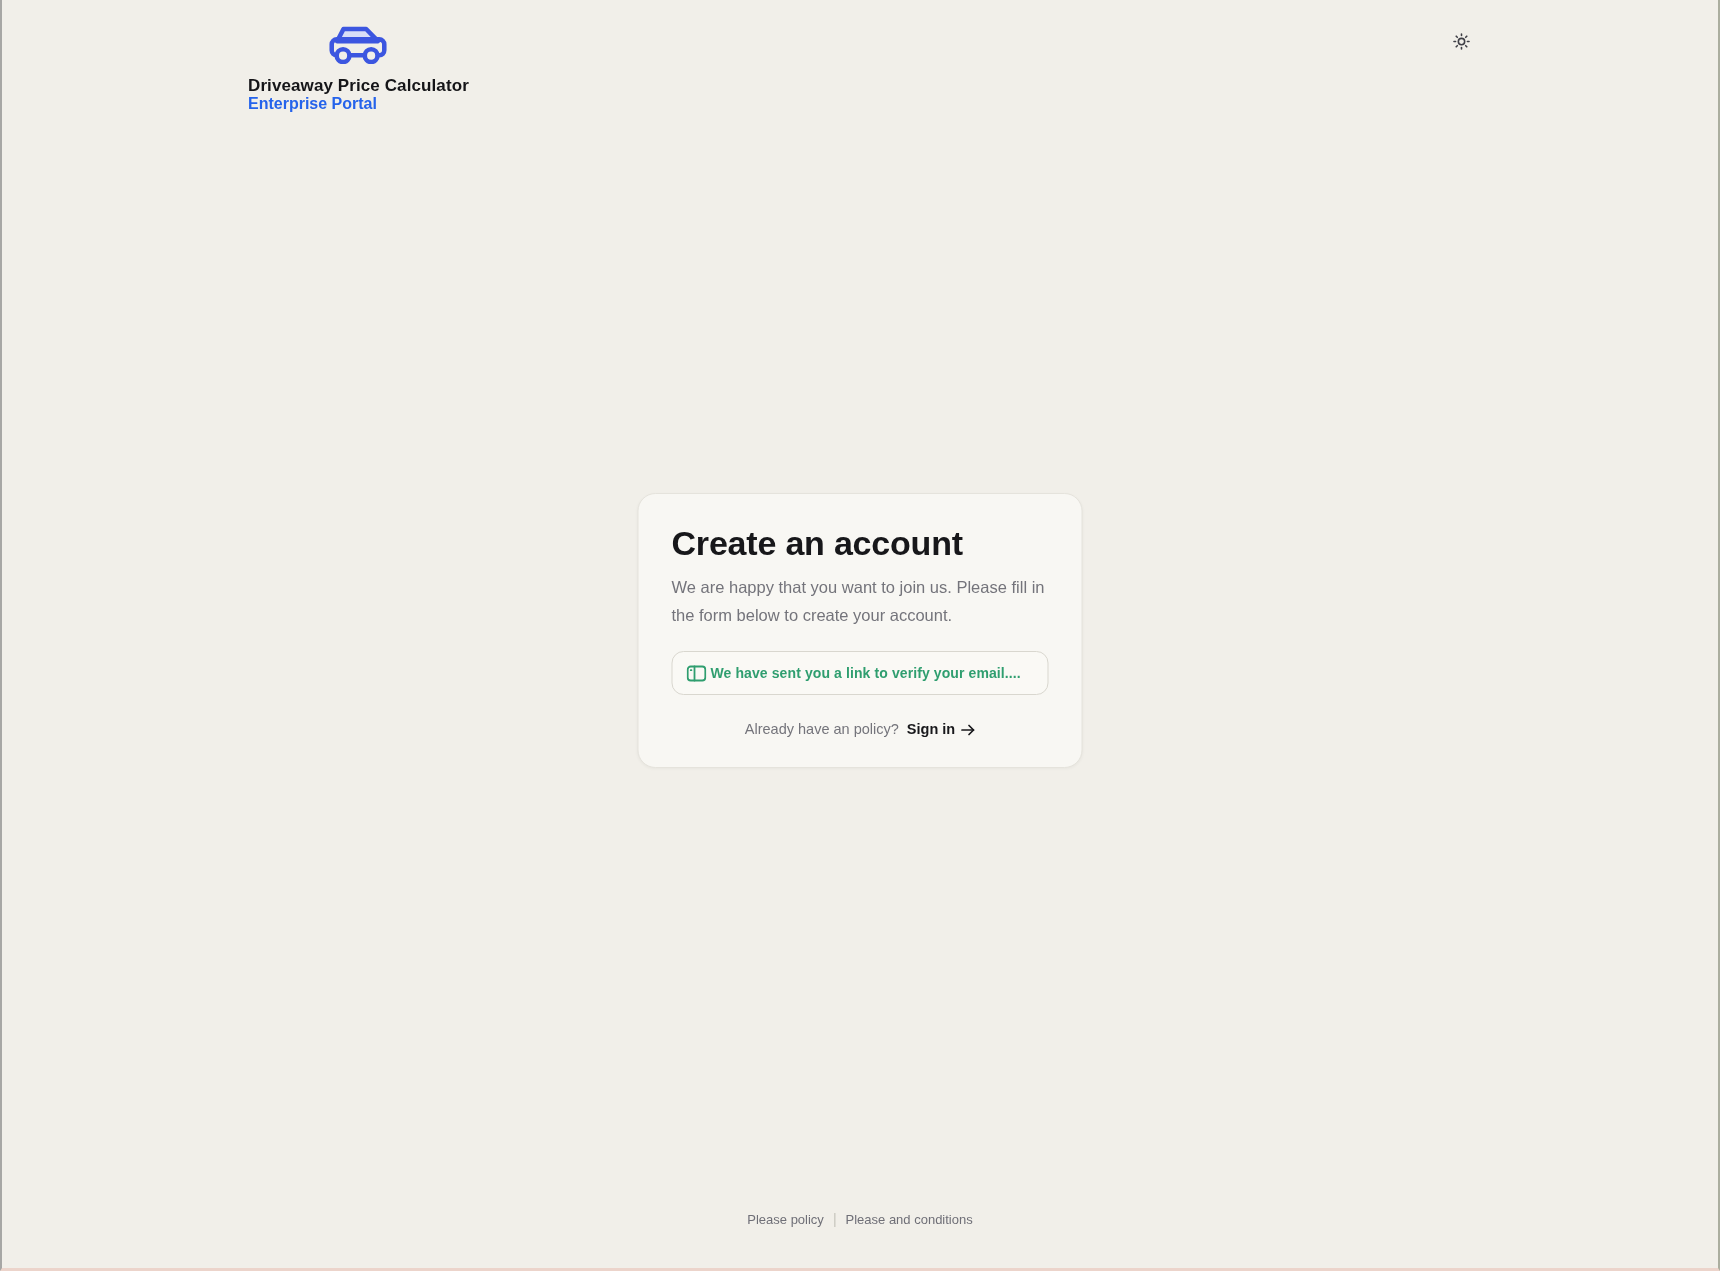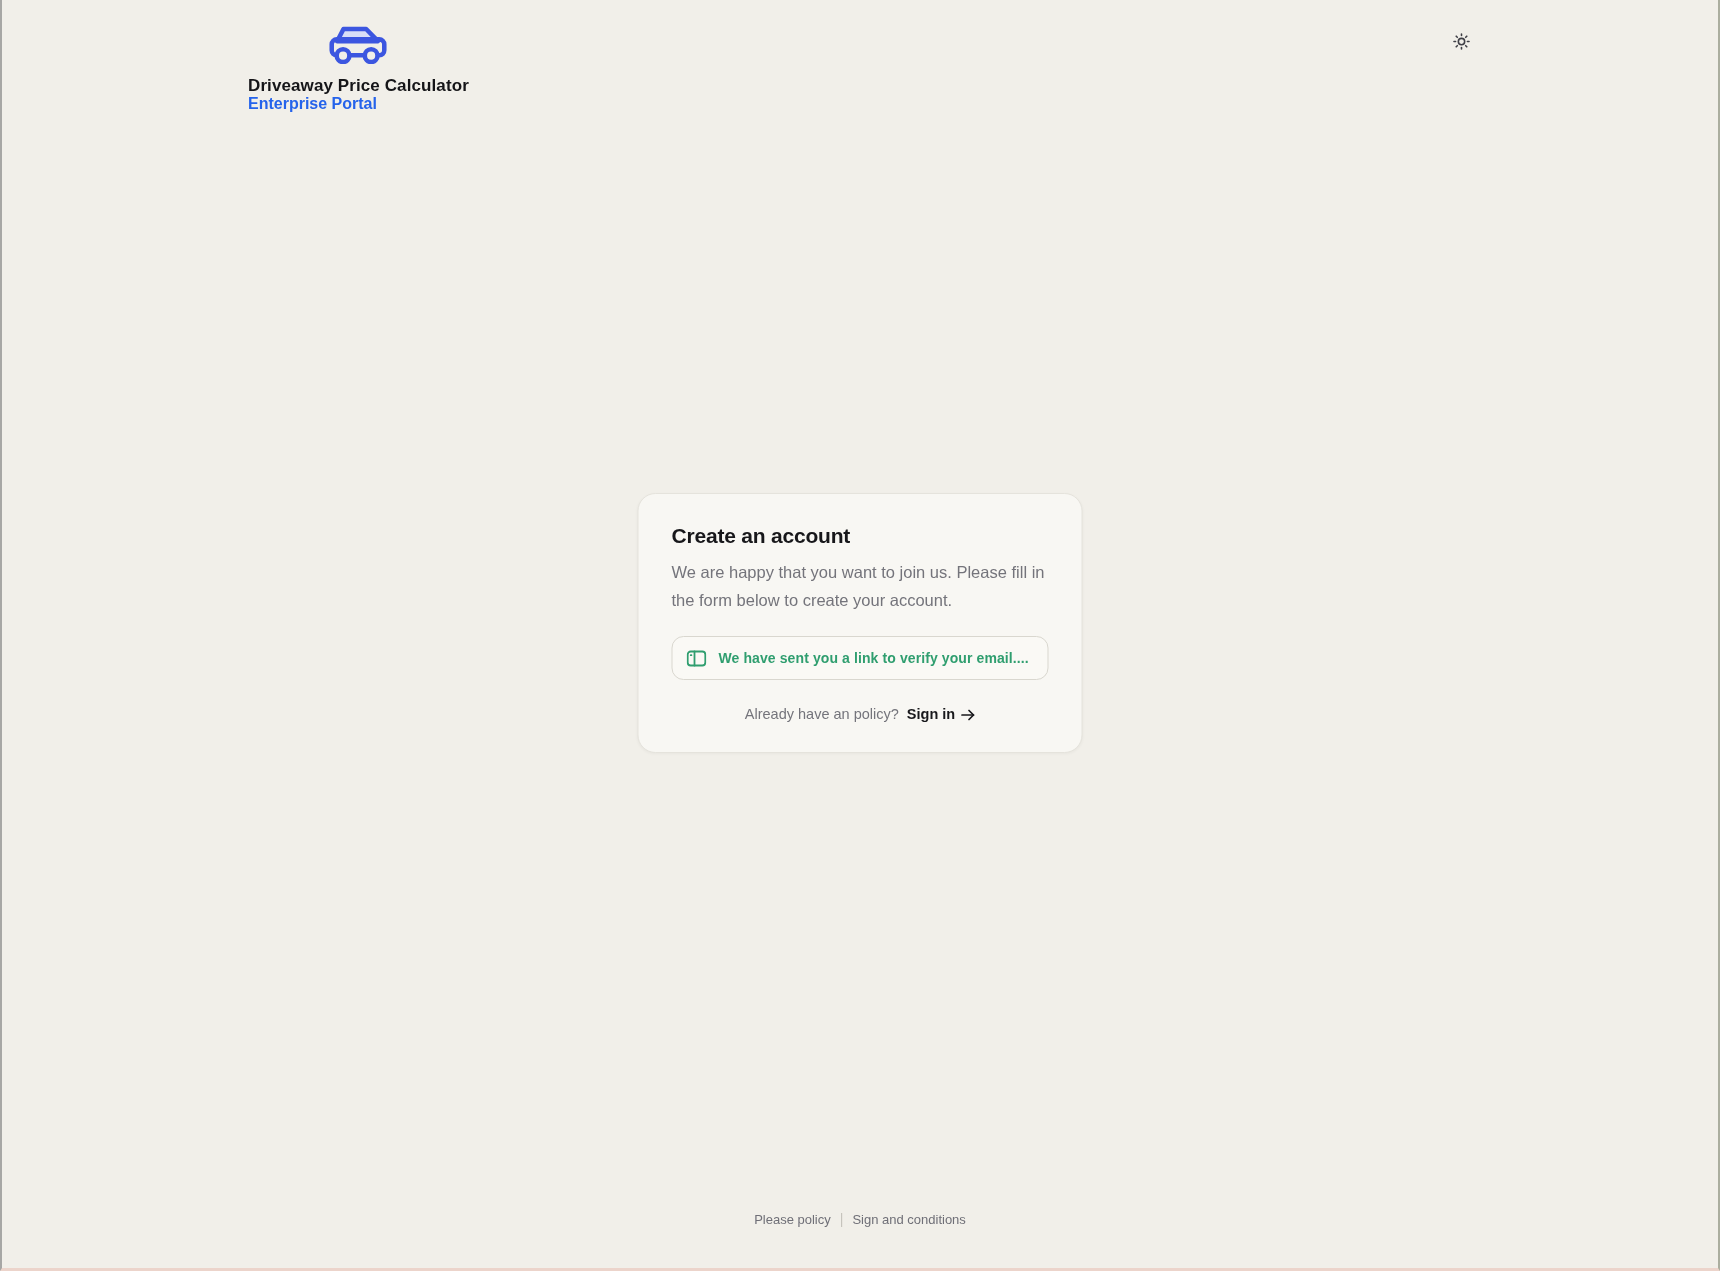--- a/index.html
+++ b/index.html
@@ -40,28 +40,28 @@
     position:absolute;left:50%;top:493px;transform:translateX(-50%);
     width:445px;box-sizing:border-box;
     padding:30px 33px 30px 33px;
     background:#f8f7f3;
     border:1px solid #e5e3dc;
     border-radius:18px;
     box-shadow:0 1px 3px rgba(30,30,25,0.04);
   }
   .card-title{
     margin:0 0 10px 0;
-    font-size:21px;font-weight:bold;color:#17171a;letter-spacing:-0.2px;
+    font-size:34px;font-weight:bold;color:#17171a;letter-spacing:-0.2px;
   }
   .card-subtitle{
     margin:0 0 22px 0;
     font-size:16.5px;color:#74747b;line-height:28px;
   }
   .notice{
-    display:flex;align-items:center;gap:12px;
+    display:flex;align-items:center;gap:4px;
     border:1px solid #d9d7cf;background:#faf9f5;
     border-radius:12px;
     padding:12px 14px;box-sizing:border-box;
     min-height:44px;
   }
   .notice-icon{flex:0 0 auto;display:block;}
   .notice-text{
     font-size:14px;font-weight:bold;color:#2f9e6f;letter-spacing:0.1px;
   }
   .signin-row{
@@ -143,14 +143,14 @@
           <polyline points="8.5,1.5 13,6 8.5,10.5"></polyline>
         </svg>
       </span>
     </span>
   </div>
 </div>
 
 <div class="footer">
   <a>Please policy</a>
   <span class="footer-divider">|</span>
-  <a>Sign and conditions</a>
+  <a>Please and conditions</a>
 </div>
 
 </body></html>

